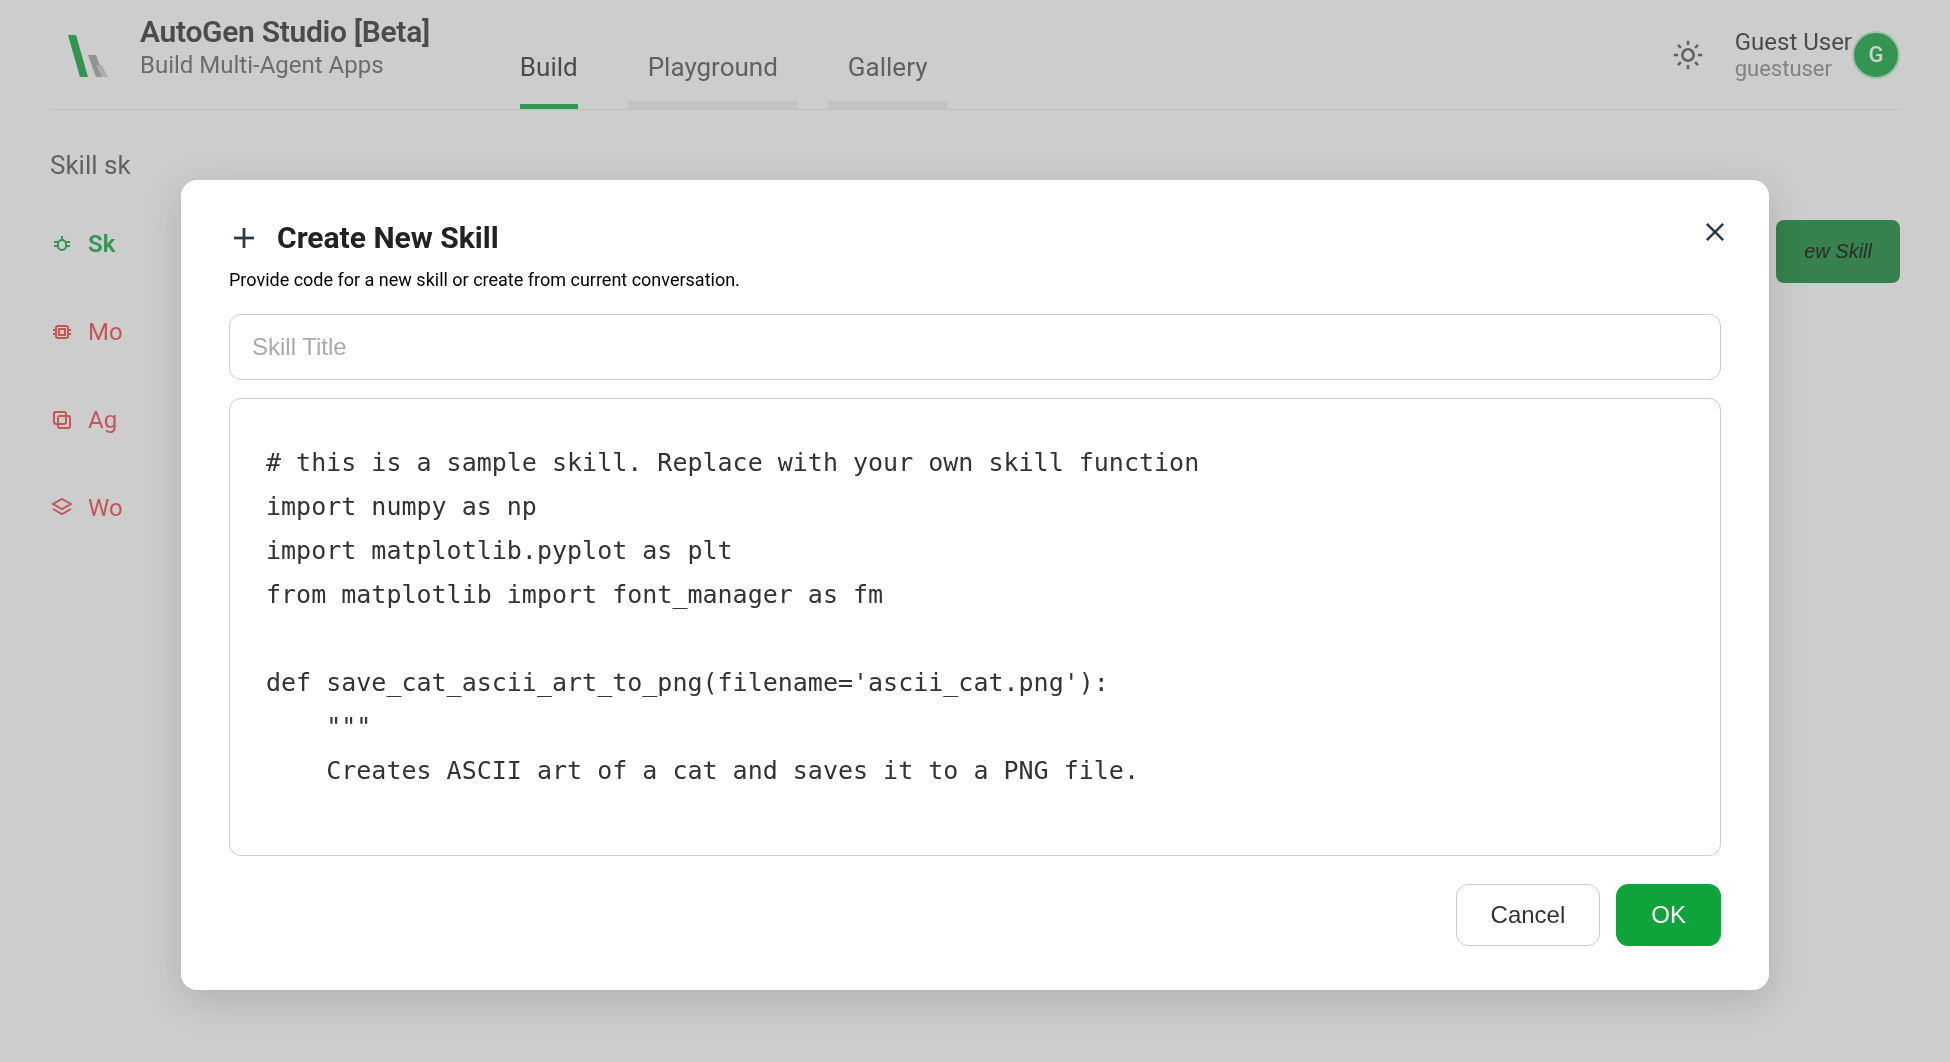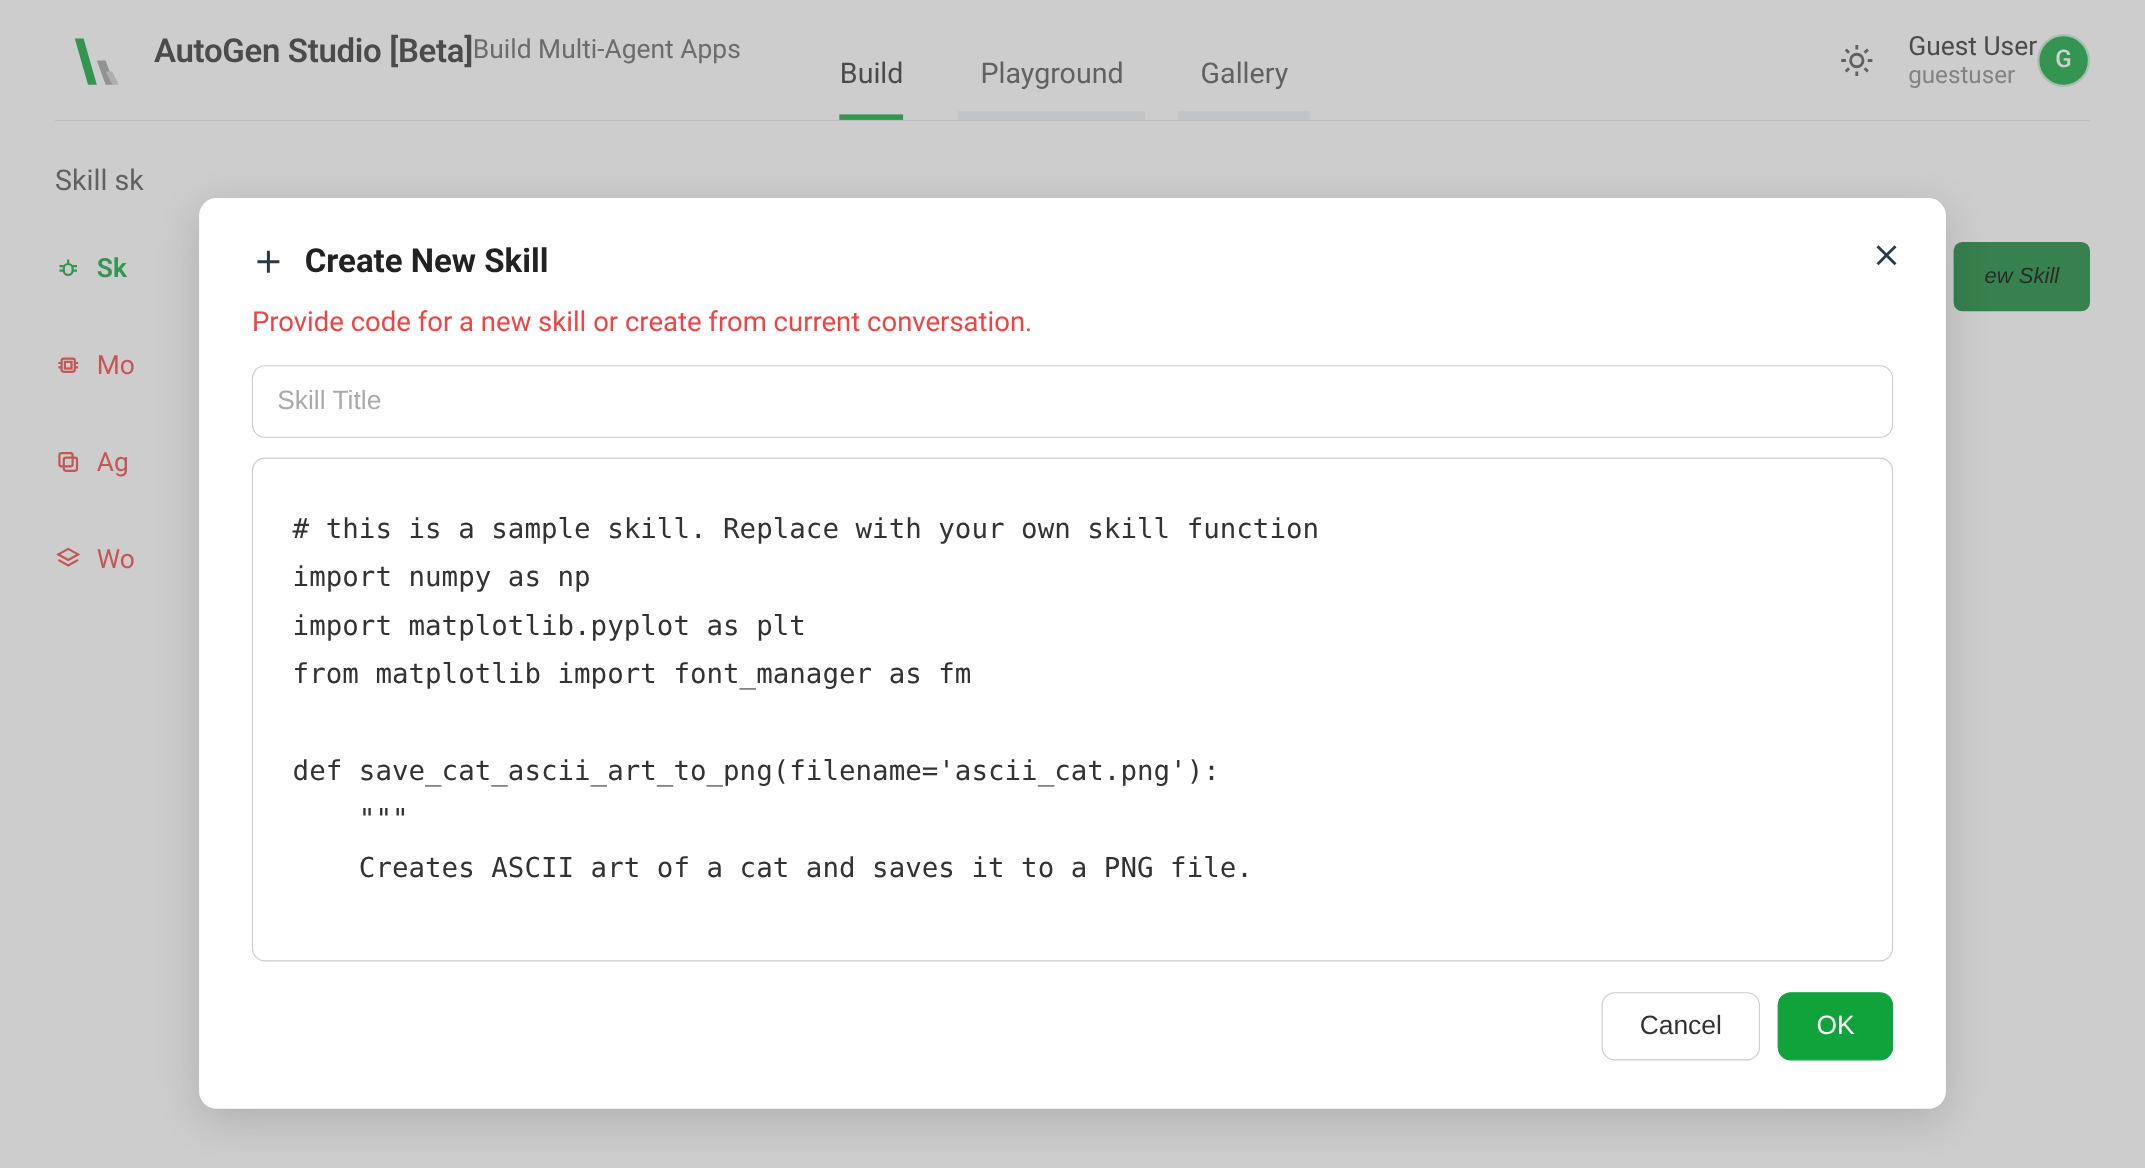--- a/index.html
+++ b/index.html
@@ -24,21 +24,21 @@
       height: 110px;
     }
     .logo {
       width: 60px;
       height: 60px;
       margin-right: 30px;
       margin-bottom: 14px;
     }
     .app-title-block {
       display: flex;
-      flex-direction: row;
+      flex-direction: column;
       margin-right: 90px;
       margin-bottom: 30px;
     }
     .app-title {
       font-size: 30px;
       font-weight: 600;
       color: #333;
       letter-spacing: -0.3px;
     }
     .app-subtitle {
@@ -176,21 +176,21 @@
       background: #fff;
       border-radius: 16px;
       padding: 40px 48px 44px 48px;
       position: relative;
       box-shadow: 0 10px 40px rgba(0,0,0,0.15);
     }
     .modal-header {
       display: flex;
       align-items: center;
       gap: 18px;
-      margin-bottom: 24px;
+      margin-bottom: 14px;
     }
     .modal-plus {
       width: 30px;
       height: 30px;
       color: #2b3a4a;
     }
     .modal-title {
       font-size: 30px;
       font-weight: 700;
       color: #222;
@@ -198,22 +198,22 @@
     .modal-close {
       position: absolute;
       top: 38px;
       right: 40px;
       width: 28px;
       height: 28px;
       cursor: pointer;
       color: #2b3a4a;
     }
     .modal-desc {
-      font-size: 25px;
-      color: #ef4444;
+      font-size: 18px;
+      color: #000000;
       margin-bottom: 24px;
     }
     .skill-title-input {
       width: 100%;
       border: 1px solid #ccc;
       border-radius: 12px;
       padding: 18px 22px;
       font-size: 24px;
       color: #333;
       margin-bottom: 18px;

